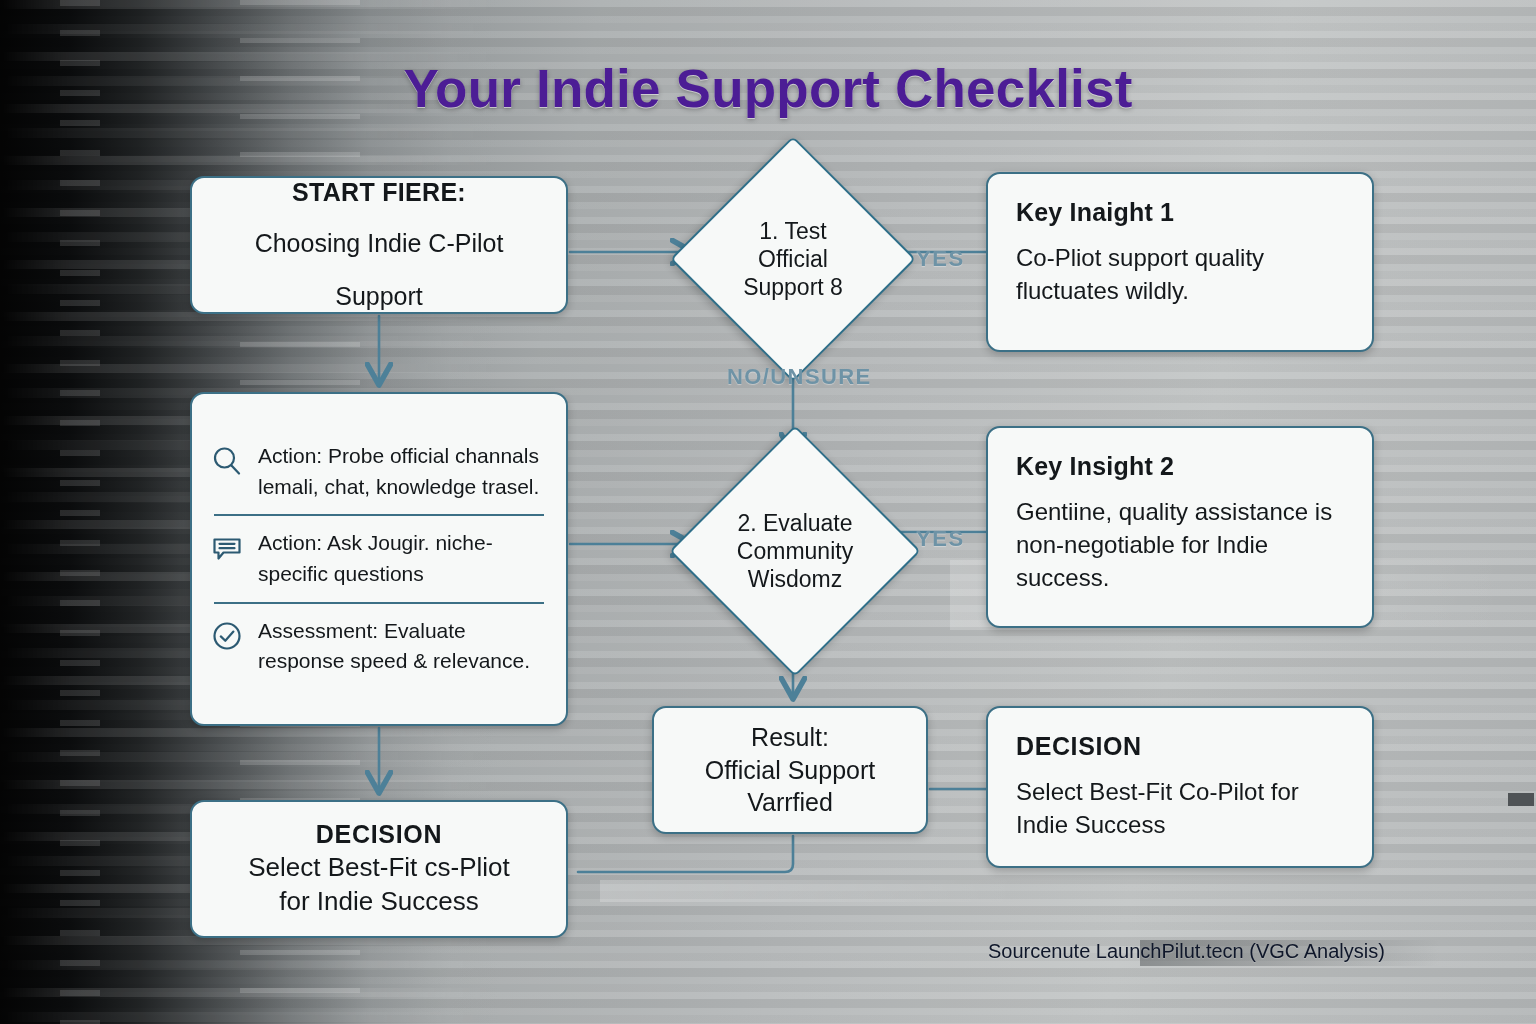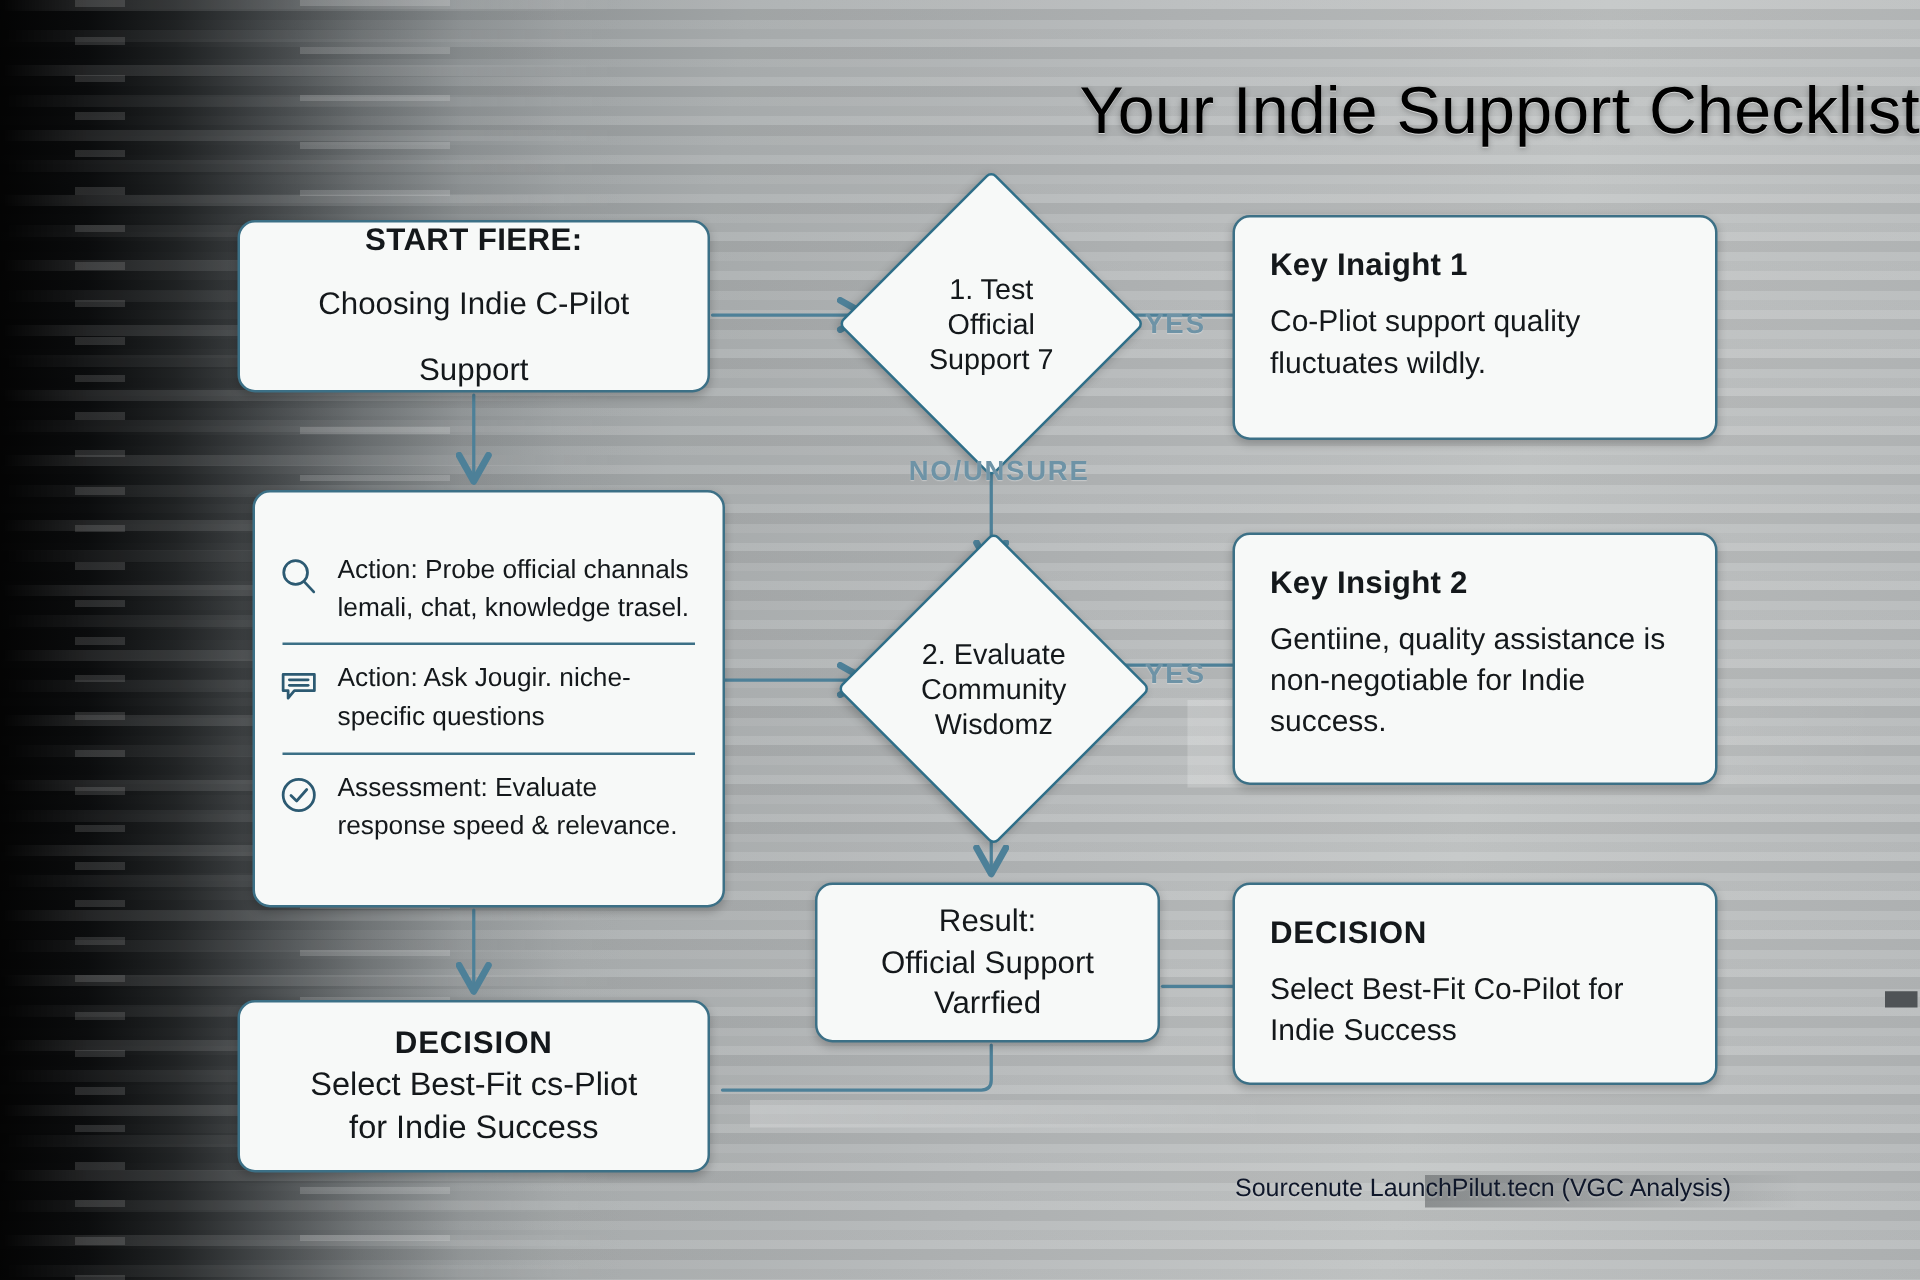--- a/index.html
+++ b/index.html
@@ -82,23 +82,23 @@
     position: absolute; left: 1508px; top: 793px; width: 26px; height: 13px;
     background: #4f5356;
   }
 
   
   #stage { position: absolute; inset: 0; }
 
   
   #title {
     position: absolute; left: 0; top: 58px; width: 1536px;
-    text-align: right;
-    font-size: 53px; font-weight: 400; letter-spacing: 0.2px;
-    color: #000000;
+    text-align: center;
+    font-size: 53px; font-weight: 700; letter-spacing: 0.2px;
+    color: #4c1d95;
     text-shadow: 0 1px 0 rgba(255,255,255,0.55), 0 2px 5px rgba(0,0,0,0.28);
     white-space: nowrap;
   }
 
   
   .node {
     position: absolute;
     background: #f7f9f8;
     border: 2px solid #3c7086;
     border-radius: 14px;
@@ -106,21 +106,21 @@
     color: #14181b;
   }
   .node.center { display: flex; flex-direction: column; align-items: center; justify-content: center; text-align: center; }
   .node .ttl { font-weight: 700; }
   .node .ln { line-height: 1.30; }
 
   #node-start { left: 190px; top: 176px; width: 378px; height: 138px; font-size: 25px; gap: 20px; }
   #node-start .ttl { font-size: 25px; letter-spacing: .3px; }
 
   #node-actions {
-    left: 202px; top: 392px; width: 378px; height: 334px;
+    left: 190px; top: 392px; width: 378px; height: 334px;
     display: flex; flex-direction: column; justify-content: center;
     padding: 6px 0;
   }
   .act-row { display: flex; align-items: flex-start; gap: 14px; padding: 10px 22px 10px 18px; }
   .act-row .txt { font-size: 21px; line-height: 1.46; color: #14181b; }
   .act-sep { height: 2px; background: #3c7086; margin: 2px 22px 2px 22px; }
   .ico { flex: 0 0 34px; width: 34px; height: 34px; margin-top: 3px; color: #2c5a72; }
   .ico svg { display: block; width: 34px; height: 34px; }
 
   #node-dec-left { left: 190px; top: 800px; width: 378px; height: 138px; }
@@ -276,21 +276,21 @@
   <div class="node center" id="node-dec-left">
     <div class="ttl">DECISION</div>
     <div class="ln">Select Best-Fit cs-Pliot</div>
     <div class="ln">for Indie Success</div>
   </div>
 
   <div class="diamond" id="dia-1">
     <div class="shape"></div>
     <div class="lbl">1. Test
 Official
-Support 7</div>
+Support 8</div>
   </div>
 
   <div class="diamond" id="dia-2">
     <div class="shape"></div>
     <div class="lbl">2. Evaluate
 Community
 Wisdomz</div>
   </div>
 
   <div class="edge-label" id="lbl-yes1">YES</div>

